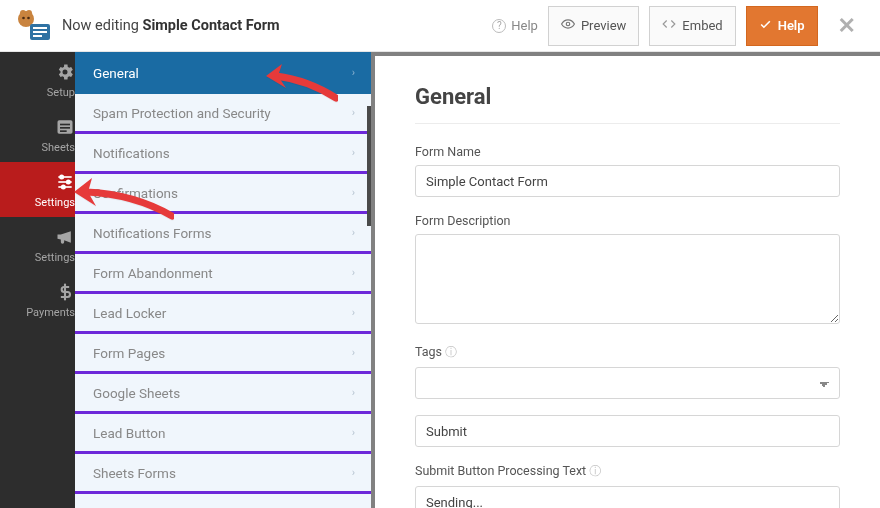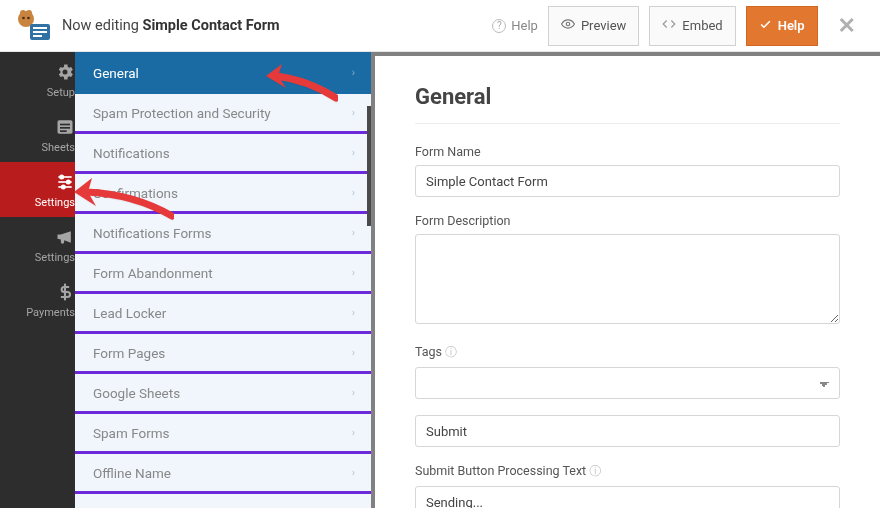--- a/index.html
+++ b/index.html
@@ -187,25 +187,25 @@
     </div>
     <div class="pl-item">
       <span>Form Pages</span>
       <span class="chev">›</span>
     </div>
     <div class="pl-item">
       <span>Google Sheets</span>
       <span class="chev">›</span>
     </div>
     <div class="pl-item">
-      <span>Spam Forms</span>
-      <span class="chev">›</span>
-    </div>
-    <div class="pl-item">
-      <span>Offline Name</span>
+      <span>Lead Button</span>
+      <span class="chev">›</span>
+    </div>
+    <div class="pl-item">
+      <span>Sheets Forms</span>
       <span class="chev">›</span>
     </div>
   </div>
 
   <div class="main">
     <div class="content">
       <h1>General</h1>
       <hr class="hr">
 
       <div class="field">

